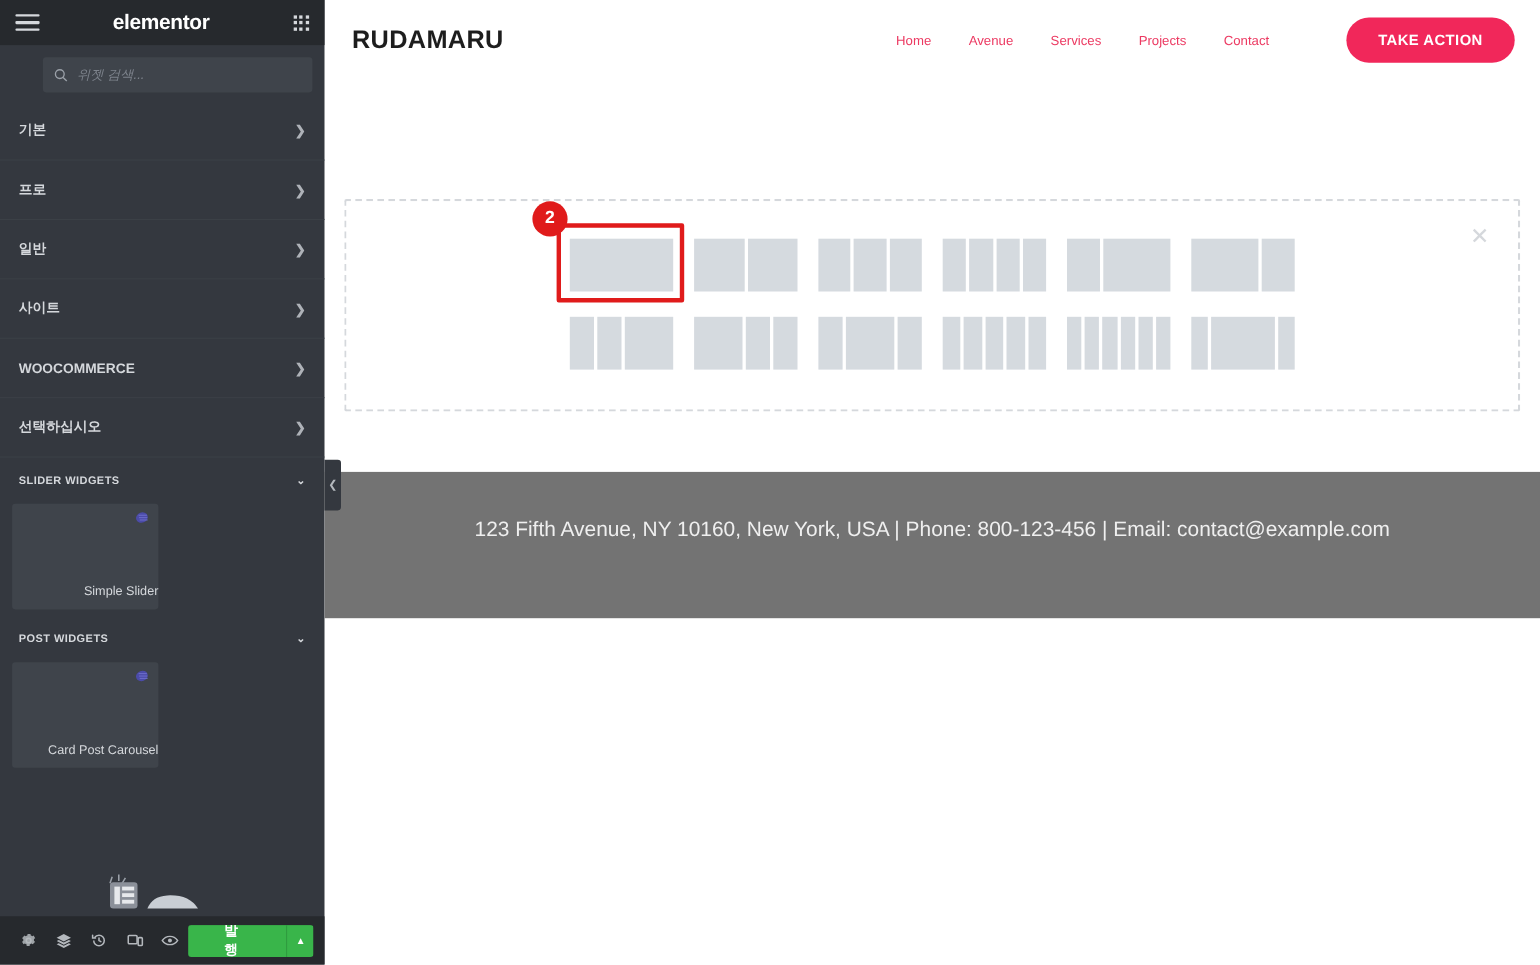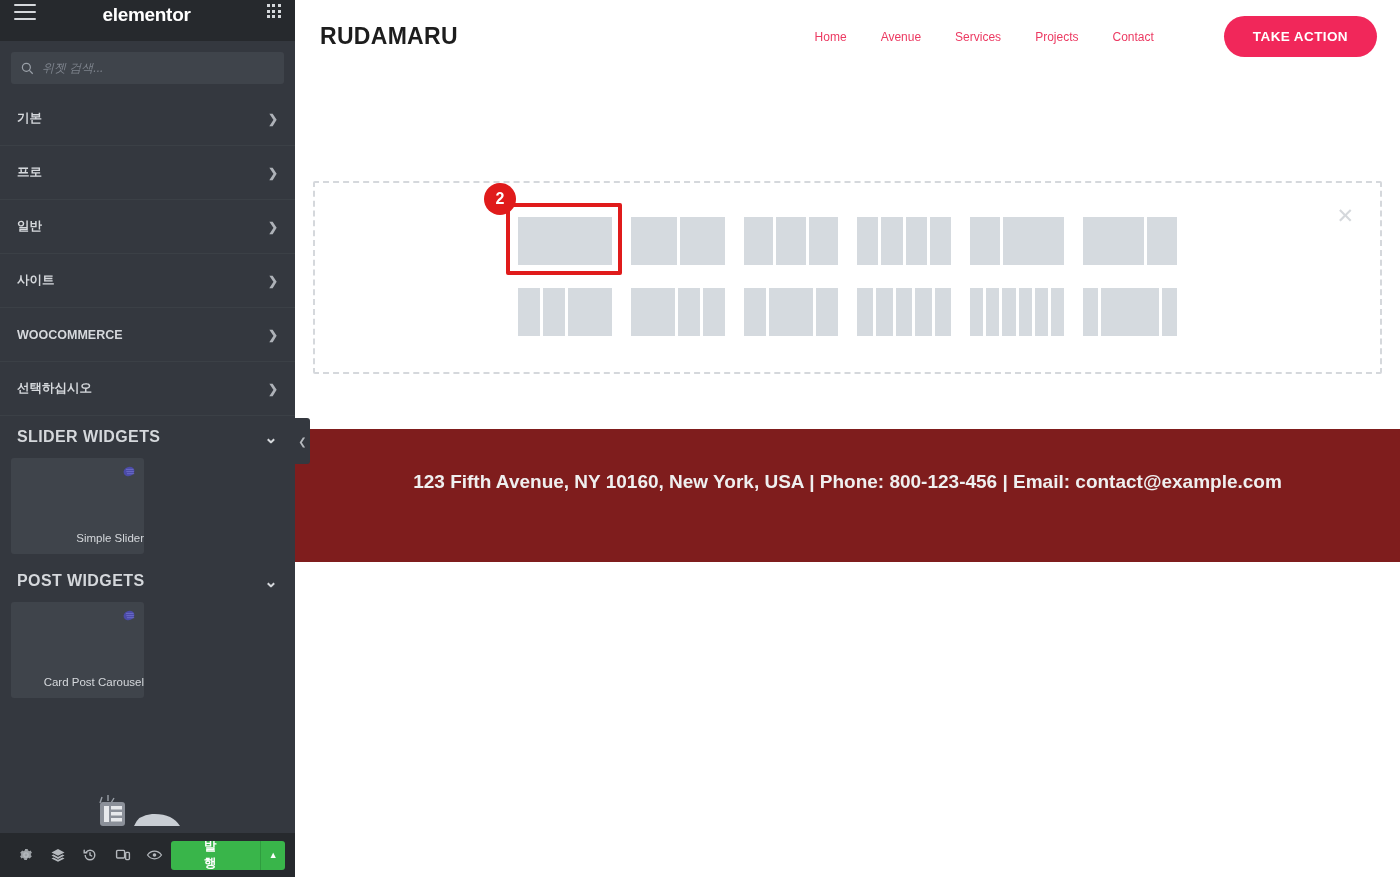--- a/index.html
+++ b/index.html
@@ -13,21 +13,21 @@
   
   .panel {
     width:295px; height:877px;
     background:#34383f;
     display:flex; flex-direction:column;
     position:relative; flex:0 0 295px;
     z-index:5;
   }
   .panel-header {
     height:41px; background:#26292d;
-    display:flex; justify-content:space-between;
+    display:flex; align-items:center; justify-content:space-between;
     padding:4px 14px; flex:0 0 41px;
   }
   .hamburger { width:22px; height:16px; display:flex; flex-direction:column; justify-content:space-between; cursor:pointer; }
   .hamburger span { display:block; height:2.4px; background:#d5d8dc; border-radius:1px; }
   .brand {
     color:#ffffff; font-size:19px; font-weight:bold;
     letter-spacing:-0.3px; margin-left:-10px;
   }
   .grid-icon { display:grid; grid-template-columns:repeat(3,3px); grid-template-rows:repeat(3,3px); gap:2.5px; cursor:pointer; }
   .grid-icon i { display:block; width:3px; height:3px; background:#d5d8dc; }
@@ -37,21 +37,21 @@
     flex:1; display:flex; align-items:center; justify-content:center;
     font-size:12.5px; color:#c2c6cc; cursor:pointer; position:relative;
     background:#3f444b;
   }
   .tab.active { background:#34383f; color:#ffffff; }
   .tab.active::after {
     content:""; position:absolute; left:0; right:0; bottom:0;
     height:3px; background:#5bc0de;
   }
 
-  .search-wrap { padding:11px 11px 8px 11px; flex:0 0 auto; }
+  .search-wrap { padding:11px 11px 8px 11px; flex:0 0 auto;margin-left:28px; }
   .search-box {
     height:32px; background:#3f444b; border-radius:3px;
     display:flex; align-items:center; padding:0 10px; gap:8px;
   }
   .search-box svg { flex:0 0 13px; }
   .search-box input {
     background:transparent; border:none; outline:none;
     color:#c2c6cc; font-size:12px; font-family:inherit;
     font-style:italic; width:100%;
   }
@@ -62,21 +62,21 @@
     height:54px; display:flex; align-items:center; justify-content:space-between;
     padding:0 17px; cursor:pointer;
     border-bottom:1px solid #3b4046;
     color:#d5d8dc; font-size:12.5px; font-weight:bold;
   }
   .cat-row .chev { color:#aeb2b8; font-size:12px; line-height:1; }
 
   .section-head {
     height:42px; display:flex; align-items:center; justify-content:space-between;
     padding:0 17px; cursor:pointer;
-    color:#d5d8dc; font-size:16px; font-weight:bold; letter-spacing:0.4px;
+    color:#d5d8dc; font-size:10px; font-weight:bold; letter-spacing:0.4px;
   }
   .widget-grid { padding:0 11px 6px 11px; display:flex; flex-wrap:wrap; gap:8px; }
   .widget-card {
     width:133px; height:96px; background:#3f444b; border-radius:3px;
     position:relative; cursor:pointer;
     display:flex; align-items:flex-end; justify-content:flex-end;
     padding-bottom:10px;
   }
   .widget-card .label { color:#d5d8dc; font-size:11.5px; text-align:center; }
   .widget-card .badge { position:absolute; top:6px; right:7px; }
@@ -159,22 +159,22 @@
   }
   .marker-badge {
     position:absolute; left:-34px; top:-34px;
     width:32px; height:32px; border-radius:50%;
     background:#e01b1b; color:#fff;
     display:flex; align-items:center; justify-content:center;
     font-size:16px; font-weight:bold; z-index:3;
   }
 
   .site-footer {
-    background:#7f1d1d; padding:42px 20px 46px 20px;
-    text-align:center; margin-top:55px;font-weight:bold;
+    background:#737373; padding:42px 20px 46px 20px;
+    text-align:center; margin-top:55px;
   }
   .site-footer .line1 { color:#efefef; font-size:19px; margin-bottom:23px; }
   .site-footer .line2 { color:#efefef; font-size:19px; }
 </style>
 </head>
 <body>
 
 <aside class="panel">
 
   <div class="panel-header">

